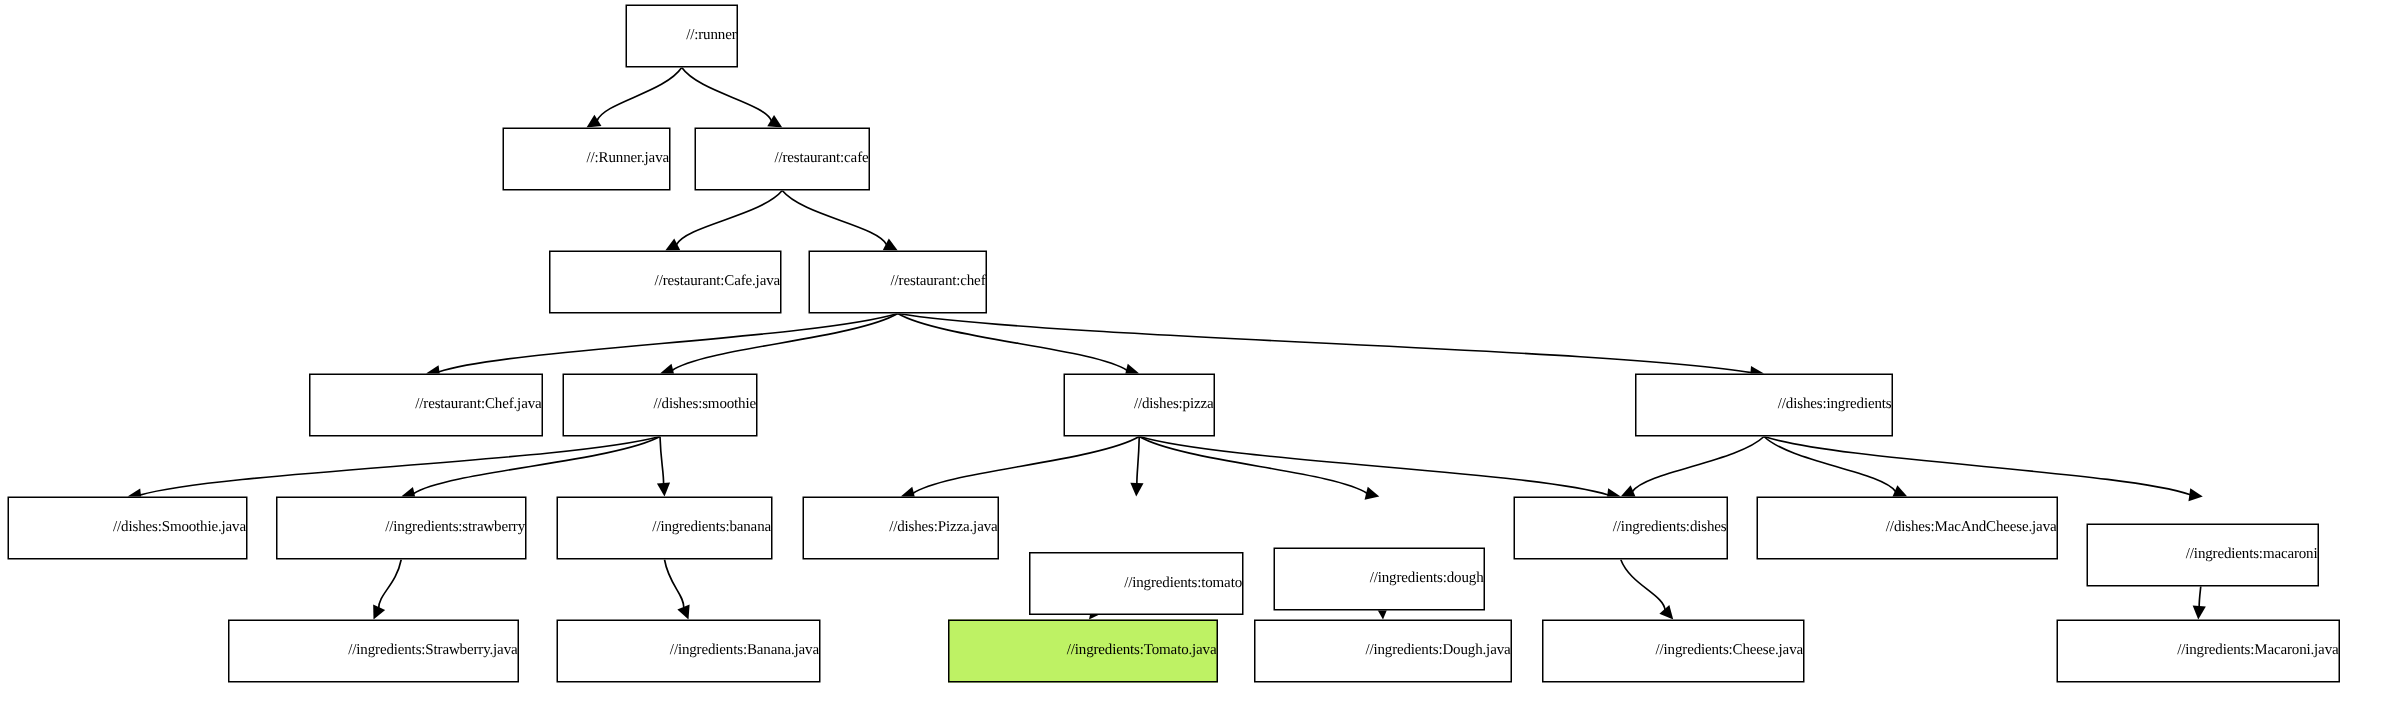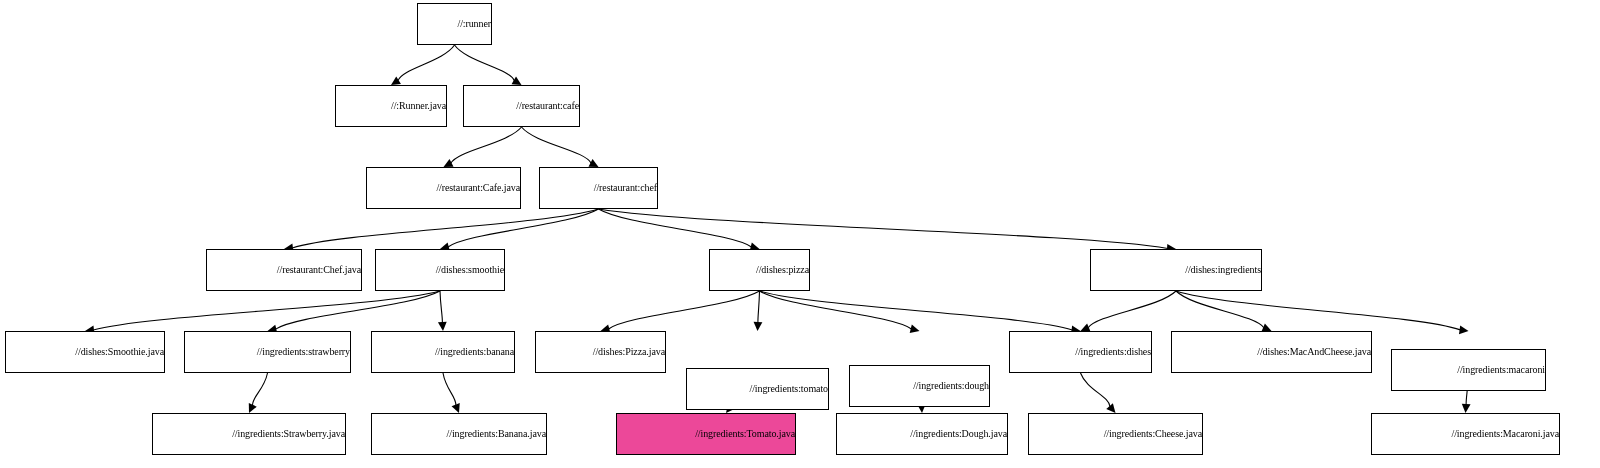--- a/index.html
+++ b/index.html
@@ -152,21 +152,21 @@
       </div>
       <div class="node" style="left: 1391px; top: 349px; width: 155px; border-color: rgb(0, 0, 0); background: rgb(255, 255, 255);">
         <span class="node-label">//ingredients:macaroni</span>
       </div>
       <div class="node" style="left: 152px; top: 413px; width: 194px; border-color: rgb(0, 0, 0); background: rgb(255, 255, 255);">
         <span class="node-label">//ingredients:Strawberry.java</span>
       </div>
       <div class="node" style="left: 371px; top: 413px; width: 176px; border-color: rgb(0, 0, 0); background: rgb(255, 255, 255);">
         <span class="node-label">//ingredients:Banana.java</span>
       </div>
-      <div class="node" style="left: 616px; top: 413px; width: 180px; border-color: rgb(0, 0, 0); background: #ec4899;">
+      <div class="node" style="left: 632px; top: 413px; width: 180px; border-color: rgb(0, 0, 0); background: #bef264;">
         <span class="node-label">//ingredients:Tomato.java</span>
       </div>
       <div class="node" style="left: 836px; top: 413px; width: 172px; border-color: rgb(0, 0, 0); background: rgb(255, 255, 255);">
         <span class="node-label">//ingredients:Dough.java</span>
       </div>
       <div class="node" style="left: 1028px; top: 413px; width: 175px; border-color: rgb(0, 0, 0); background: rgb(255, 255, 255);">
         <span class="node-label">//ingredients:Cheese.java</span>
       </div>
       <div class="node" style="left: 1371px; top: 413px; width: 189px; border-color: rgb(0, 0, 0); background: rgb(255, 255, 255);">
         <span class="node-label">//ingredients:Macaroni.java</span>

